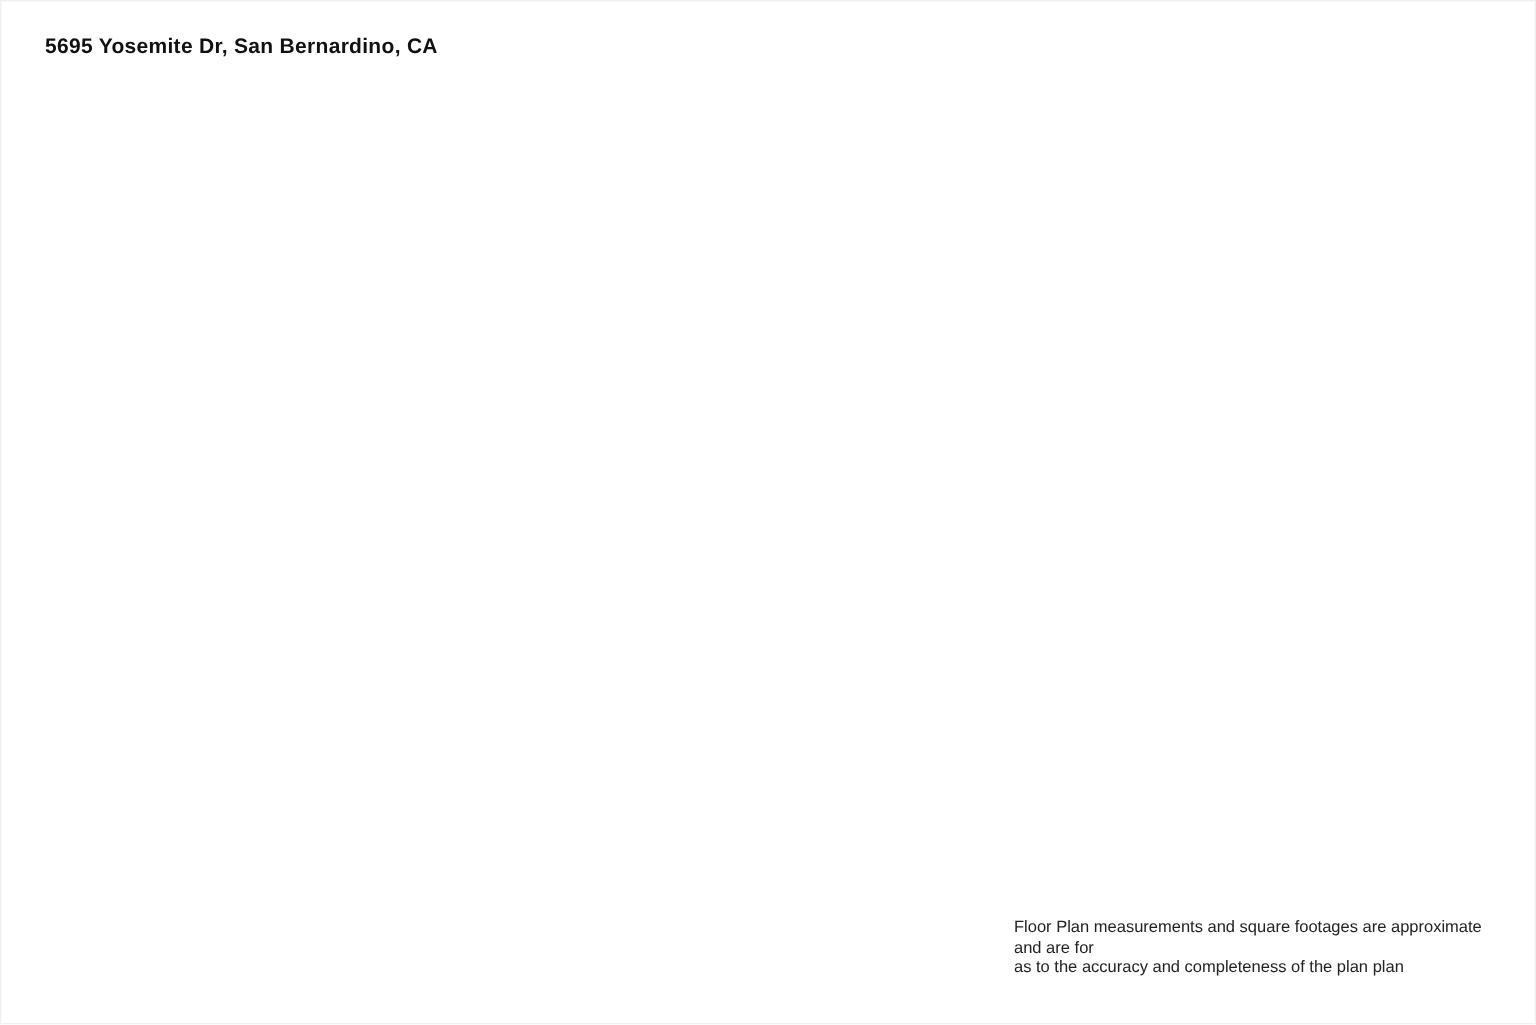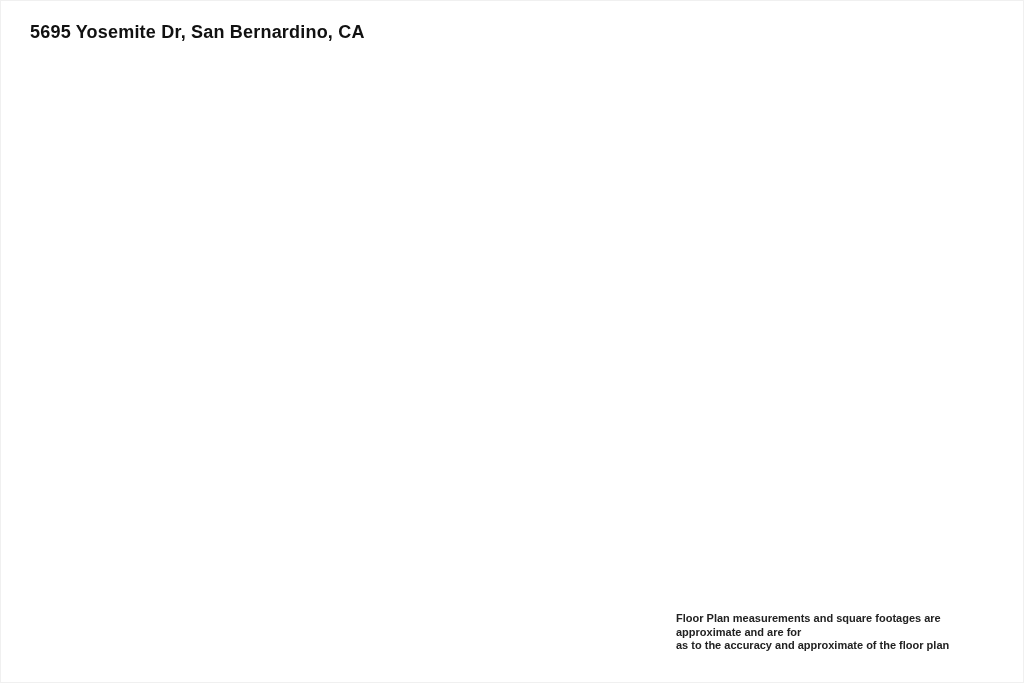--- a/index.html
+++ b/index.html
@@ -2,26 +2,26 @@
 <html><head>
 <meta charset="utf-8">
 <style>
   html,body{margin:0;padding:0;}
   body{
     width:1024px;height:683px;overflow:hidden;background:#ffffff;
     font-family:"Liberation Sans",sans-serif;position:relative;
   }
   .frame{position:absolute;inset:0;border:1px solid #f0f0f0;background:#fff;}
   .title{
-    position:absolute;left:30px;top:22px;font-size:18px;font-weight:bold;
+    position:absolute;left:30px;top:22px;font-size:14px;font-weight:bold;
     color:#111;letter-spacing:.2px;
   }
   .disclaimer{
     position:absolute;left:676px;top:612px;width:330px;
-    font-size:11px;color:#222;line-height:13.5px;font-weight:bold;
+    font-size:11px;color:#222;line-height:13.5px;
   }
   svg text{
     font-family:"Liberation Sans",sans-serif;fill:#2e2e2e;
     letter-spacing:.4px;
   }
   .room-name{font-size:12px;}
   .room-dims{font-size:11.5px;letter-spacing:.2px;}
   .room-name-sm{font-size:10.5px;}
   .room-dims-sm{font-size:10px;letter-spacing:.1px;}
 </style>
@@ -319,17 +319,17 @@
     </g>
     <g transform="translate(466,464) rotate(-62)">
       <text class="room-name-sm" x="0" y="-4">FOYER</text>
       <text class="room-dims-sm" x="0" y="10">6'3" x 6'3"</text>
     </g>
   </g>
 </svg>
 
 <div class="disclaimer">
   <div>Floor Plan measurements and square footages are approximate and are for</div>
-  <div>as to the accuracy and approximate of the floor plan</div>
+  <div>as to the accuracy and completeness of the plan plan</div>
 </div>
 
 
 
 
 </body></html>

